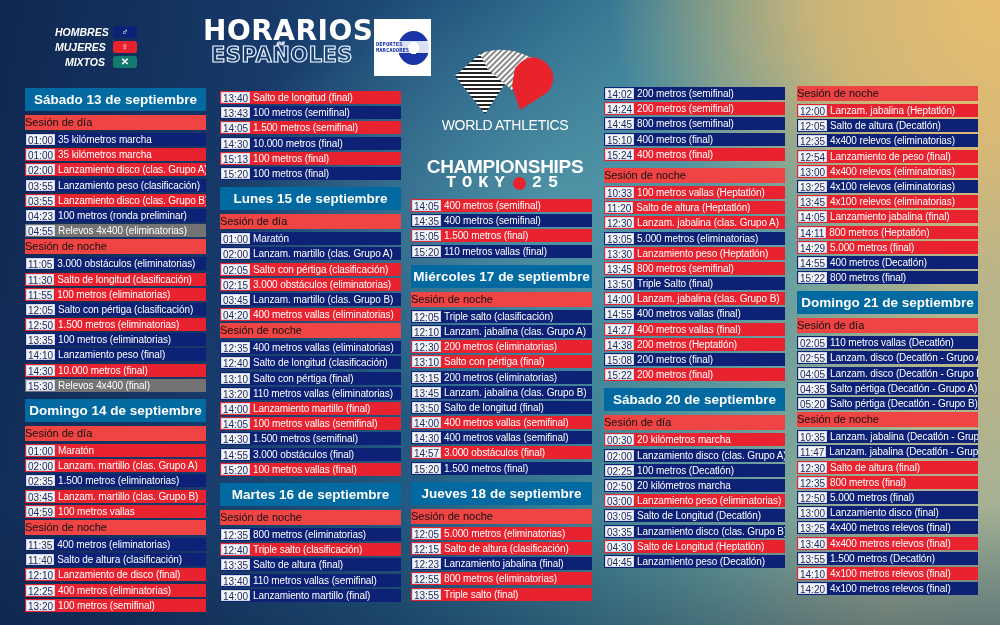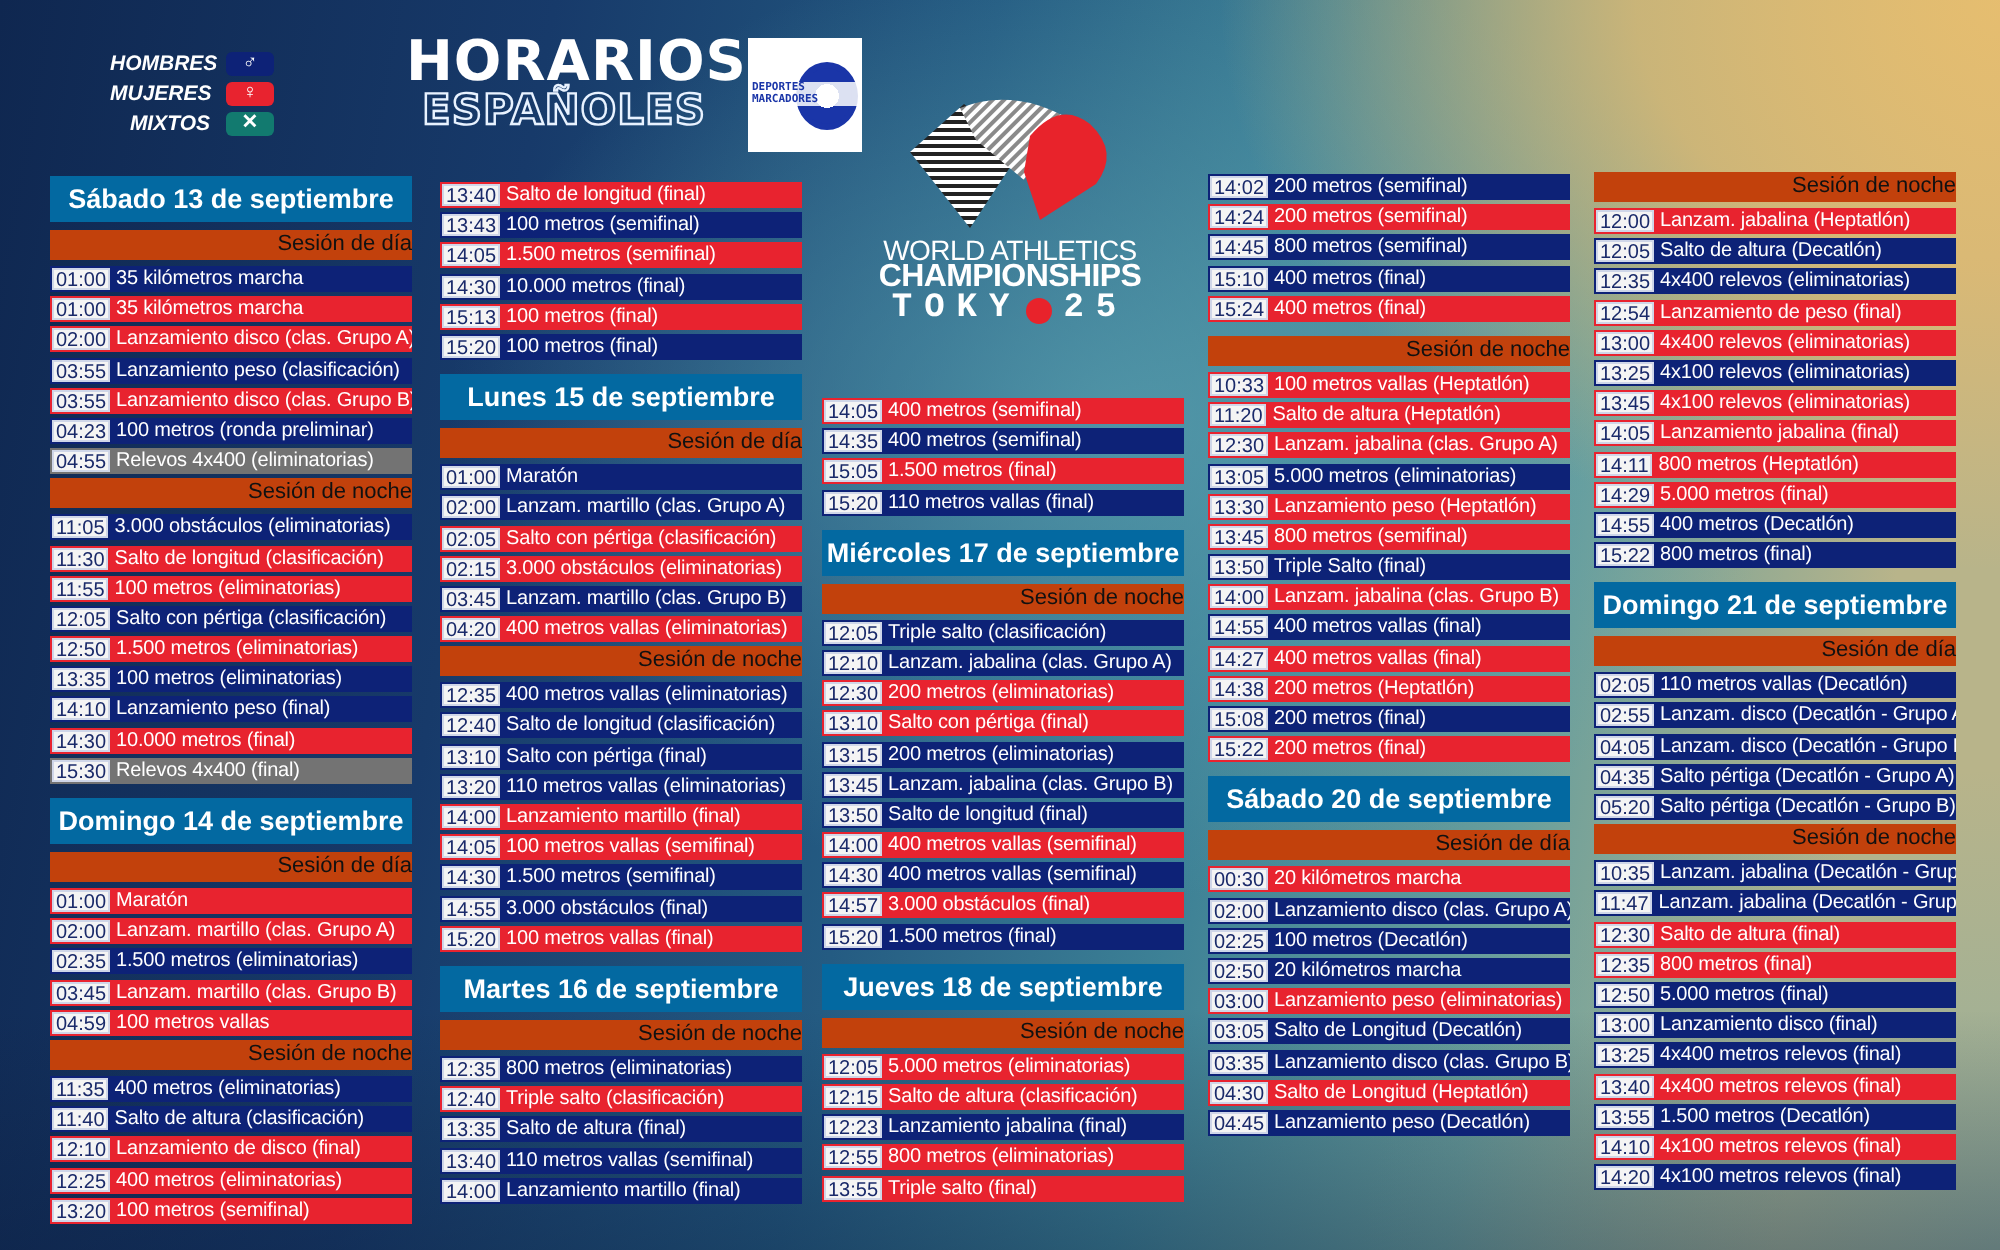--- a/index.html
+++ b/index.html
@@ -32,34 +32,34 @@
 
   .logo-box { position: absolute; left: 374px; top: 19px; width: 57px; height: 57px; background: #fff; }
   .logo-ball { position: absolute; left: 24px; top: 12px; width: 31px; height: 34px; border-radius: 50%; border: 3px solid #1a35a8; background:
       radial-gradient(circle at 50% 50%, #fff 0 6px, transparent 6px), #1a35a8; }
   .logo-text { position: absolute; left: 2px; top: 22px; font-size: 5.5px; font-weight: bold; color: #1a35a8; line-height: 6px; font-family: "DejaVu Sans Mono", monospace; background: rgba(255,255,255,0.85); }
 
   
   .wac { position: absolute; left: 420px; top: 40px; width: 170px; height: 130px; }
   .wac-text { position: absolute; left: 0; top: 78px; width: 170px; text-align: center; color: #fff; }
   .wac-l1 { font-size: 14px; font-weight: normal; line-height: 14px; letter-spacing: -0.3px; }
-  .wac-l2 { font-size: 16px; font-weight: bold; line-height: 14px; letter-spacing: -0.3px; }
+  .wac-l2 { font-size: 19px; font-weight: bold; line-height: 14px; letter-spacing: -0.3px; margin-top: 28px; }
   .wac-l3 { font-size: 17px; font-weight: bold; line-height: 18px; letter-spacing: 6px; display: flex; justify-content: center; align-items: center; font-family: Liberation Mono, monospace; }
   .wac-dot { display: inline-block; width: 13px; height: 13px; border-radius: 50%; background: #e8232b; margin: 0 6px 0 2px; }
 
   
   .col { position: absolute; width: 181px; }
   .day-header {
     background: #0369a1; color: #fff; font-weight: bold; font-size: 13.5px;
     height: 23px; line-height: 23px; text-align: center; margin-bottom: 4px;
     white-space: nowrap;
   }
   .session {
-    background: #c2410c; color: #111; font-size: 11px; height: 15px; line-height: 15px;
-    text-align: right; margin-bottom: 3px;
+    background: #ef4444; color: #111; font-size: 11px; height: 15px; line-height: 15px;
+    text-align: left; margin-bottom: 3px;
   }
   .ev {
     display: flex; align-items: center; height: 13px; margin-bottom: 2.2px;
     font-size: 10px; color: #fff; white-space: nowrap; overflow: hidden;
     padding-left: 1px;
   }
   .ev .t {
     background: #f4f4f4; color: #1a2a6a; font-size: 10px; line-height: 11px;
     height: 11px; padding: 0 1px; margin-right: 3px; font-family: "Liberation Sans", sans-serif;
     border: 1px solid #cfd6e8;

